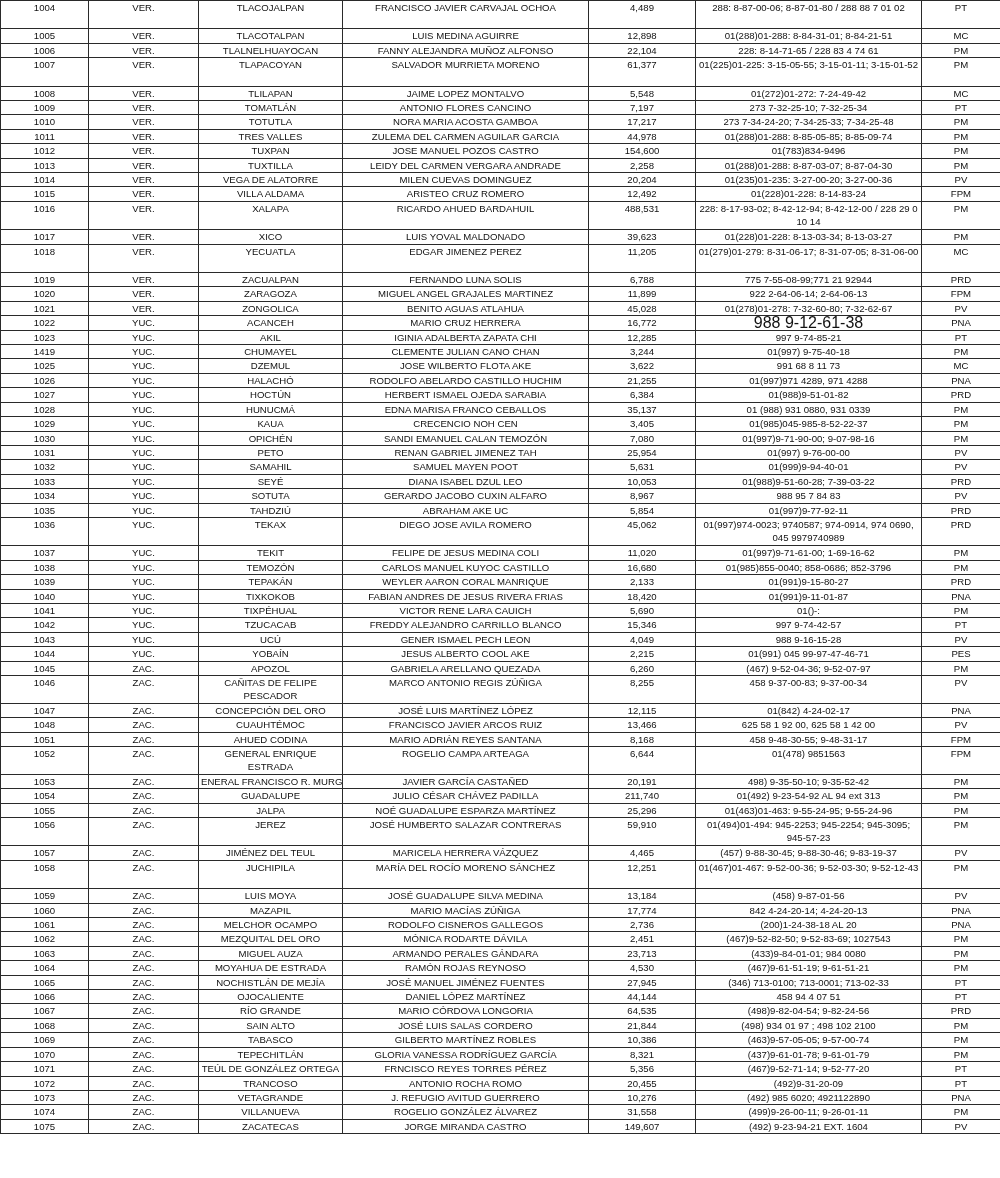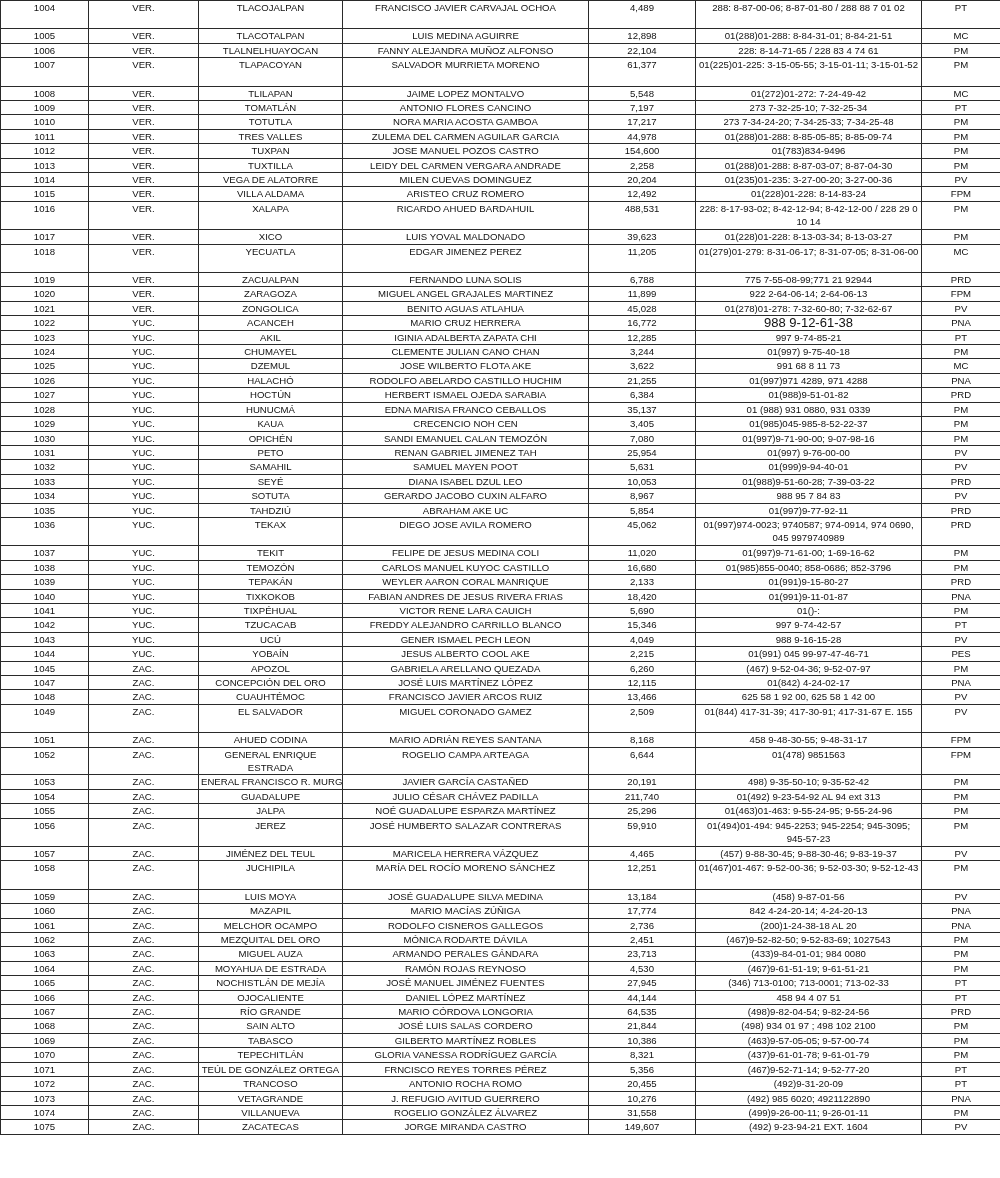--- a/index.html
+++ b/index.html
@@ -26,21 +26,21 @@
     vertical-align: top;
     padding: 0 2px;
     line-height: 13.4px;
     height: 13.4px;
     white-space: normal;
     overflow: hidden;
     word-break: break-word;
   }
   table.grid tr.tall td { height: 27.4px; }
   table.grid td.clip { white-space: nowrap; overflow: hidden; text-overflow: clip; }
-  table.grid td.big { font-size: 13px; }
+  table.grid td.big { font-size: 16px; }
 </style>
 </head>
 <body>
 
 <table class="grid">
   <colgroup>
     <col class="c0">
       <col class="c1">
       <col class="c2">
       <col class="c3">
@@ -223,21 +223,21 @@
       <tr>
     <td>1023</td>
     <td>YUC.</td>
     <td>AKIL</td>
     <td>IGINIA ADALBERTA ZAPATA CHI</td>
     <td>12,285</td>
     <td>997 9-74-85-21</td>
     <td>PT</td>
   </tr>
       <tr>
-    <td>1024</td>
+    <td>1419</td>
     <td>YUC.</td>
     <td>CHUMAYEL</td>
     <td>CLEMENTE JULIAN CANO CHAN</td>
     <td>3,244</td>
     <td>01(997) 9-75-40-18</td>
     <td>PM</td>
   </tr>
       <tr>
     <td>1025</td>
     <td>YUC.</td>
@@ -421,46 +421,46 @@
       <tr>
     <td>1045</td>
     <td>ZAC.</td>
     <td>APOZOL</td>
     <td>GABRIELA ARELLANO QUEZADA</td>
     <td>6,260</td>
     <td>(467) 9-52-04-36; 9-52-07-97</td>
     <td>PM</td>
   </tr>
       <tr>
+    <td>1046</td>
+    <td>ZAC.</td>
+    <td>CAÑITAS DE FELIPE PESCADOR</td>
+    <td>MARCO ANTONIO REGIS ZÚÑIGA</td>
+    <td>8,255</td>
+    <td>458 9-37-00-83; 9-37-00-34</td>
+    <td>PV</td>
+  </tr>
+      <tr>
     <td>1047</td>
     <td>ZAC.</td>
     <td>CONCEPCIÓN DEL ORO</td>
     <td>JOSÉ LUIS MARTÍNEZ LÓPEZ</td>
     <td>12,115</td>
     <td>01(842) 4-24-02-17</td>
     <td>PNA</td>
   </tr>
       <tr>
     <td>1048</td>
     <td>ZAC.</td>
     <td>CUAUHTÉMOC</td>
     <td>FRANCISCO JAVIER ARCOS RUIZ</td>
     <td>13,466</td>
     <td>625 58 1 92 00, 625 58 1 42 00</td>
     <td>PV</td>
   </tr>
-      <tr class="tall">
-    <td>1049</td>
-    <td>ZAC.</td>
-    <td>EL SALVADOR</td>
-    <td>MIGUEL CORONADO GAMEZ</td>
-    <td>2,509</td>
-    <td>01(844) 417-31-39; 417-30-91; 417-31-67 E. 155</td>
-    <td>PV</td>
-  </tr>
       <tr>
     <td>1051</td>
     <td>ZAC.</td>
     <td>AHUED CODINA</td>
     <td>MARIO ADRIÁN REYES SANTANA</td>
     <td>8,168</td>
     <td>458 9-48-30-55; 9-48-31-17</td>
     <td>FPM</td>
   </tr>
       <tr>

